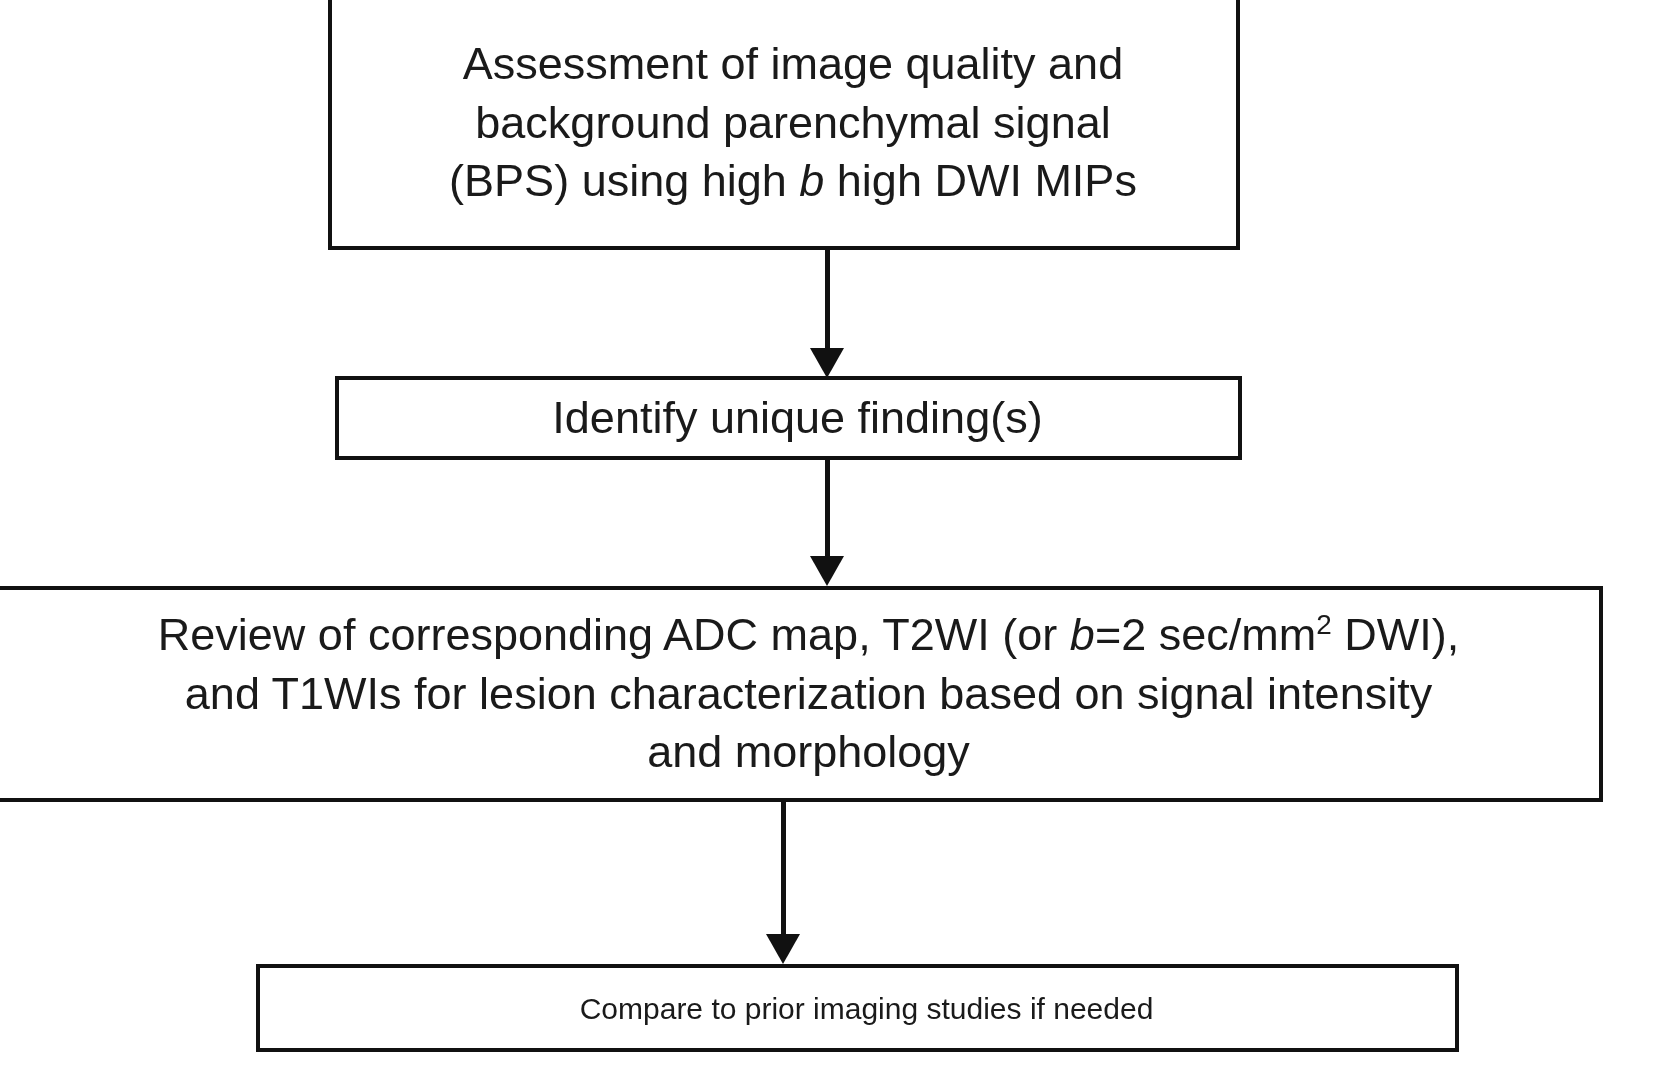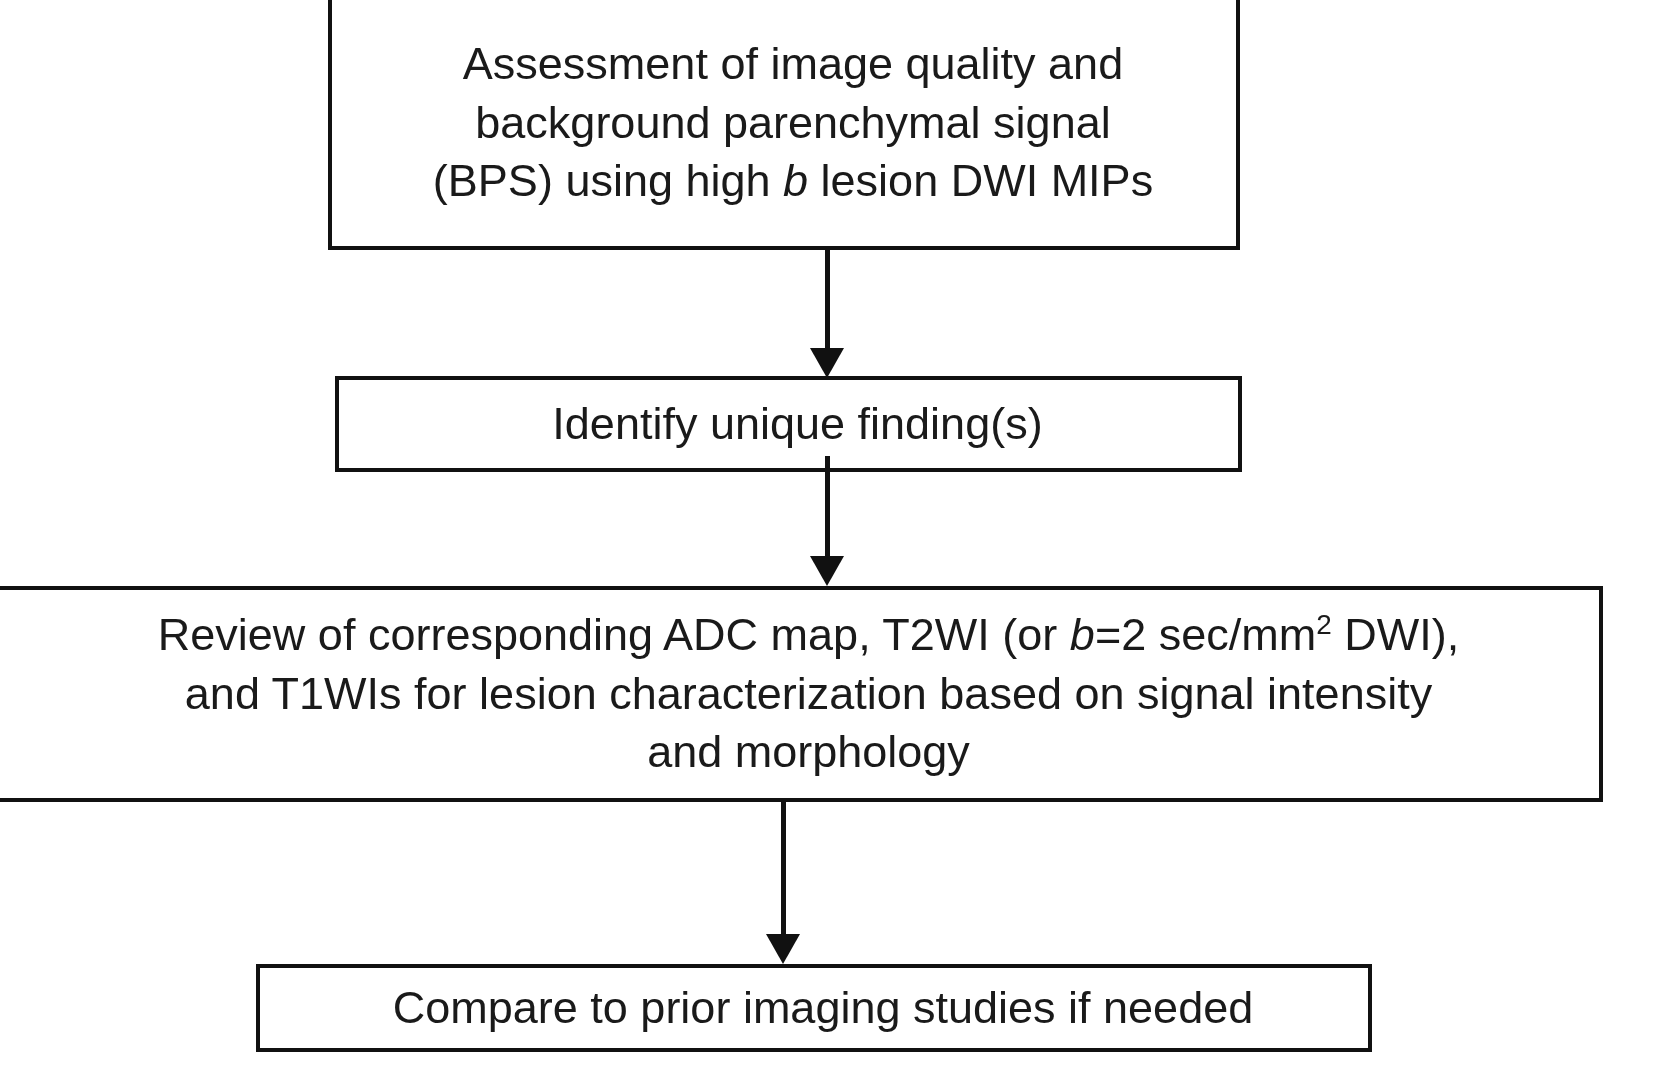--- a/index.html
+++ b/index.html
@@ -38,30 +38,30 @@
     white-space: pre-line;
     margin-left: 18px;
   }
 
   
   #node-assessment {
     left: 328px;  top: -4px;   width: 912px;  height: 254px;
     font-size: 45px;
   }
   #node-identify {
-    left: 335px;  top: 376px;  width: 907px;  height: 96px;
+    left: 335px;  top: 376px;  width: 907px;  height: 84px;
     font-size: 45px;
   }
   #node-review {
     left: -4px;   top: 586px;  width: 1607px; height: 216px;
     font-size: 45px;
   }
   #node-compare {
-    left: 256px;  top: 964px;  width: 1116px; height: 88px;
-    font-size: 45px;
+    left: 256px;  top: 964px;  width: 1203px; height: 88px;
+    font-size: 30px;
   }
 
   
   .it { font-style: italic; }
   .sup { font-size: 0.62em; vertical-align: super; line-height: 0; }
 
   
   .arrow {
     position: absolute;
     width: 0;
@@ -98,21 +98,21 @@
   #arrow-3 .head { top: 132px; }
 </style>
 </head>
 <body>
 
 <div id="canvas">
 
   <div class="node" id="node-assessment">
     <span class="txt"><span>Assessment of image quality and
 background parenchymal signal
-(BPS) using high </span><span class="it">b</span><span> lesion DWI MIPs</span></span>
+(BPS) using high </span><span class="it">b</span><span> high DWI MIPs</span></span>
   </div>
 
   <div class="arrow" id="arrow-1">
     <div class="stem"></div>
     <div class="head"></div>
   </div>
 
   <div class="node" id="node-identify">
     <span class="txt">Identify unique finding(s)</span>
   </div>

